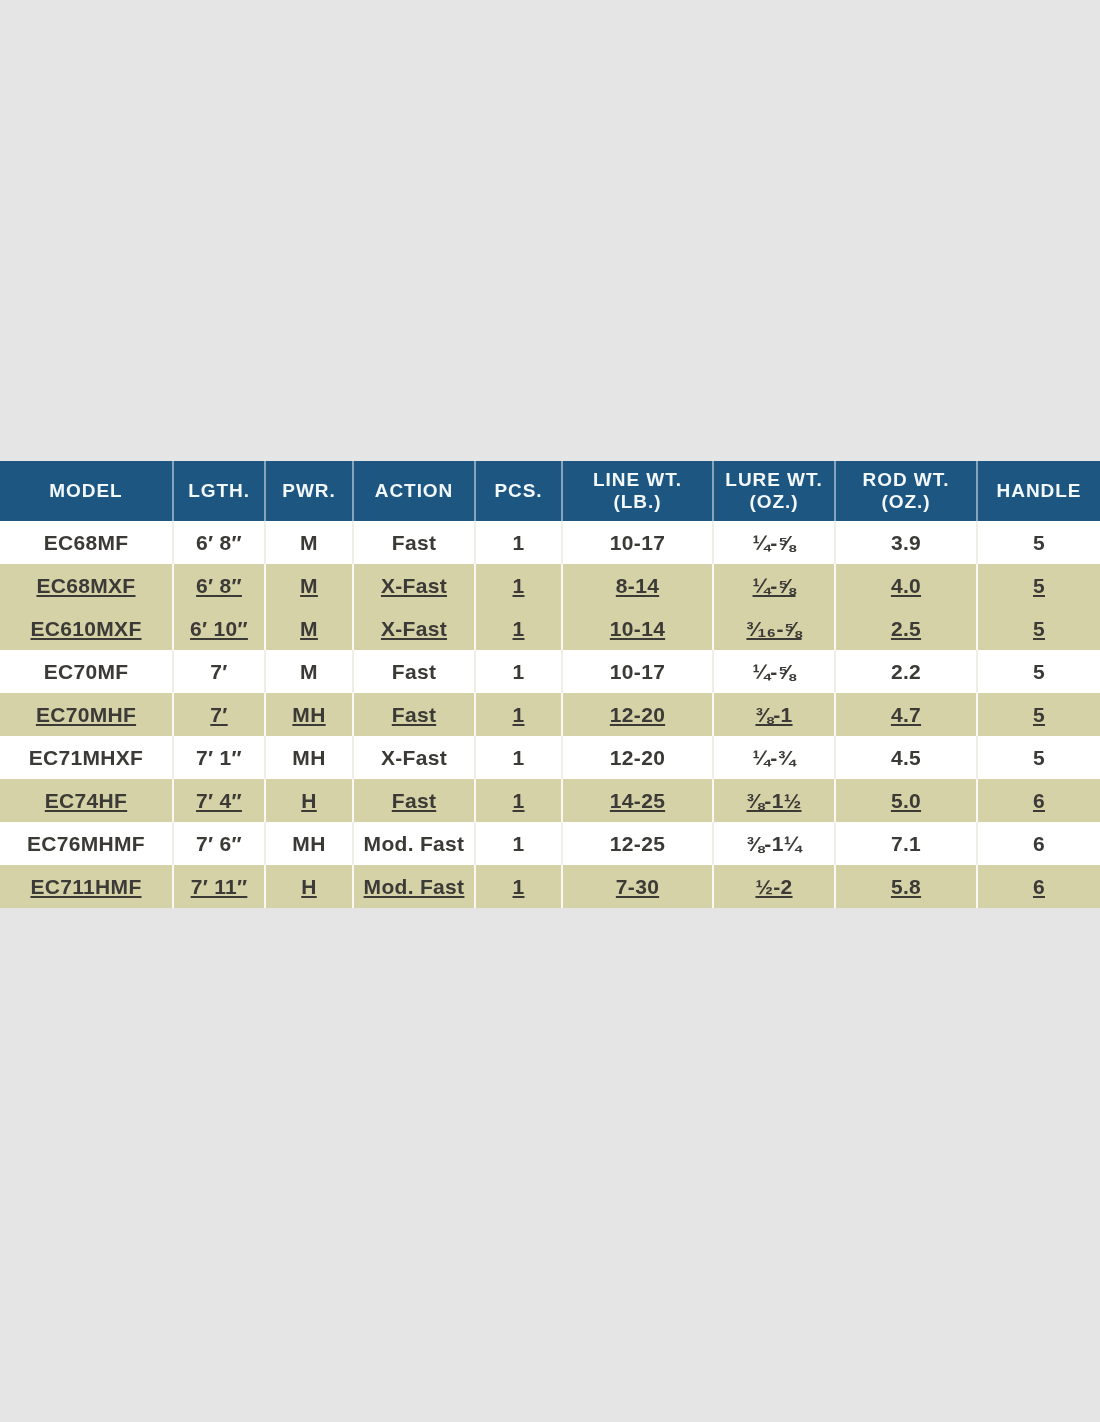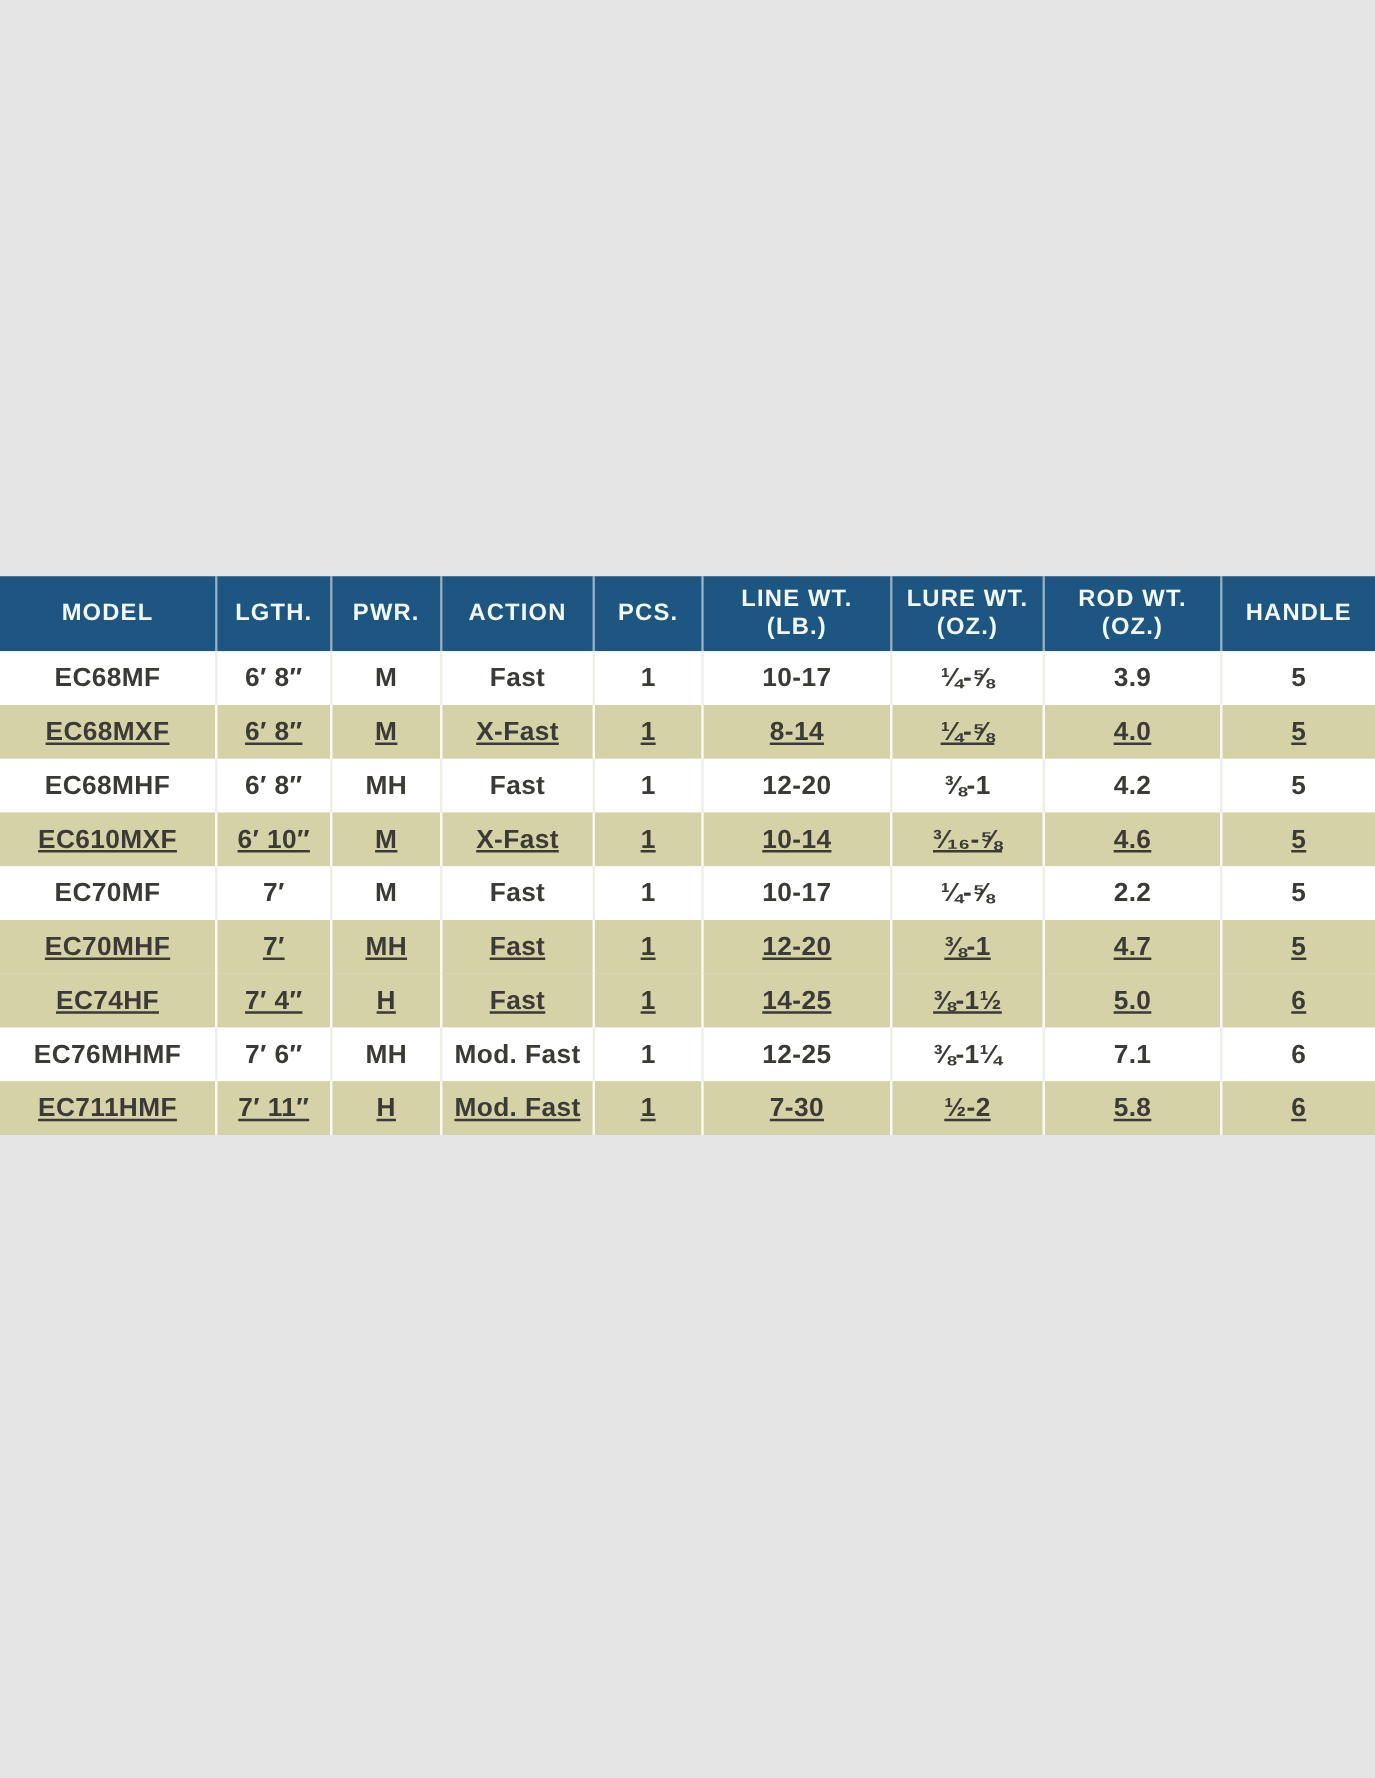--- a/index.html
+++ b/index.html
@@ -115,40 +115,29 @@
           <td>EC68MXF</td>
           <td>6′ 8″</td>
           <td>M</td>
           <td>X-Fast</td>
           <td>1</td>
           <td>8-14</td>
           <td>¼-⅝</td>
           <td>4.0</td>
           <td>5</td>
         </tr>
-        <tr class="plain">
-          <td>EC68MHF</td>
-          <td>6′ 8″</td>
-          <td>MH</td>
-          <td>Fast</td>
-          <td>1</td>
-          <td>12-20</td>
-          <td>⅜-1</td>
-          <td>4.2</td>
-          <td>5</td>
-        </tr>
         <tr class="alt">
           <td>EC610MXF</td>
           <td>6′ 10″</td>
           <td>M</td>
           <td>X-Fast</td>
           <td>1</td>
           <td>10-14</td>
           <td>³⁄₁₆-⅝</td>
-          <td>4.6</td>
+          <td>2.5</td>
           <td>5</td>
         </tr>
         <tr class="plain">
           <td>EC70MF</td>
           <td>7′</td>
           <td>M</td>
           <td>Fast</td>
           <td>1</td>
           <td>10-17</td>
           <td>¼-⅝</td>
@@ -157,20 +146,31 @@
         </tr>
         <tr class="alt">
           <td>EC70MHF</td>
           <td>7′</td>
           <td>MH</td>
           <td>Fast</td>
           <td>1</td>
           <td>12-20</td>
           <td>⅜-1</td>
           <td>4.7</td>
+          <td>5</td>
+        </tr>
+        <tr class="plain">
+          <td>EC71MHXF</td>
+          <td>7′ 1″</td>
+          <td>MH</td>
+          <td>X-Fast</td>
+          <td>1</td>
+          <td>12-20</td>
+          <td>¼-¾</td>
+          <td>4.5</td>
           <td>5</td>
         </tr>
         <tr class="alt">
           <td>EC74HF</td>
           <td>7′ 4″</td>
           <td>H</td>
           <td>Fast</td>
           <td>1</td>
           <td>14-25</td>
           <td>⅜-1½</td>

